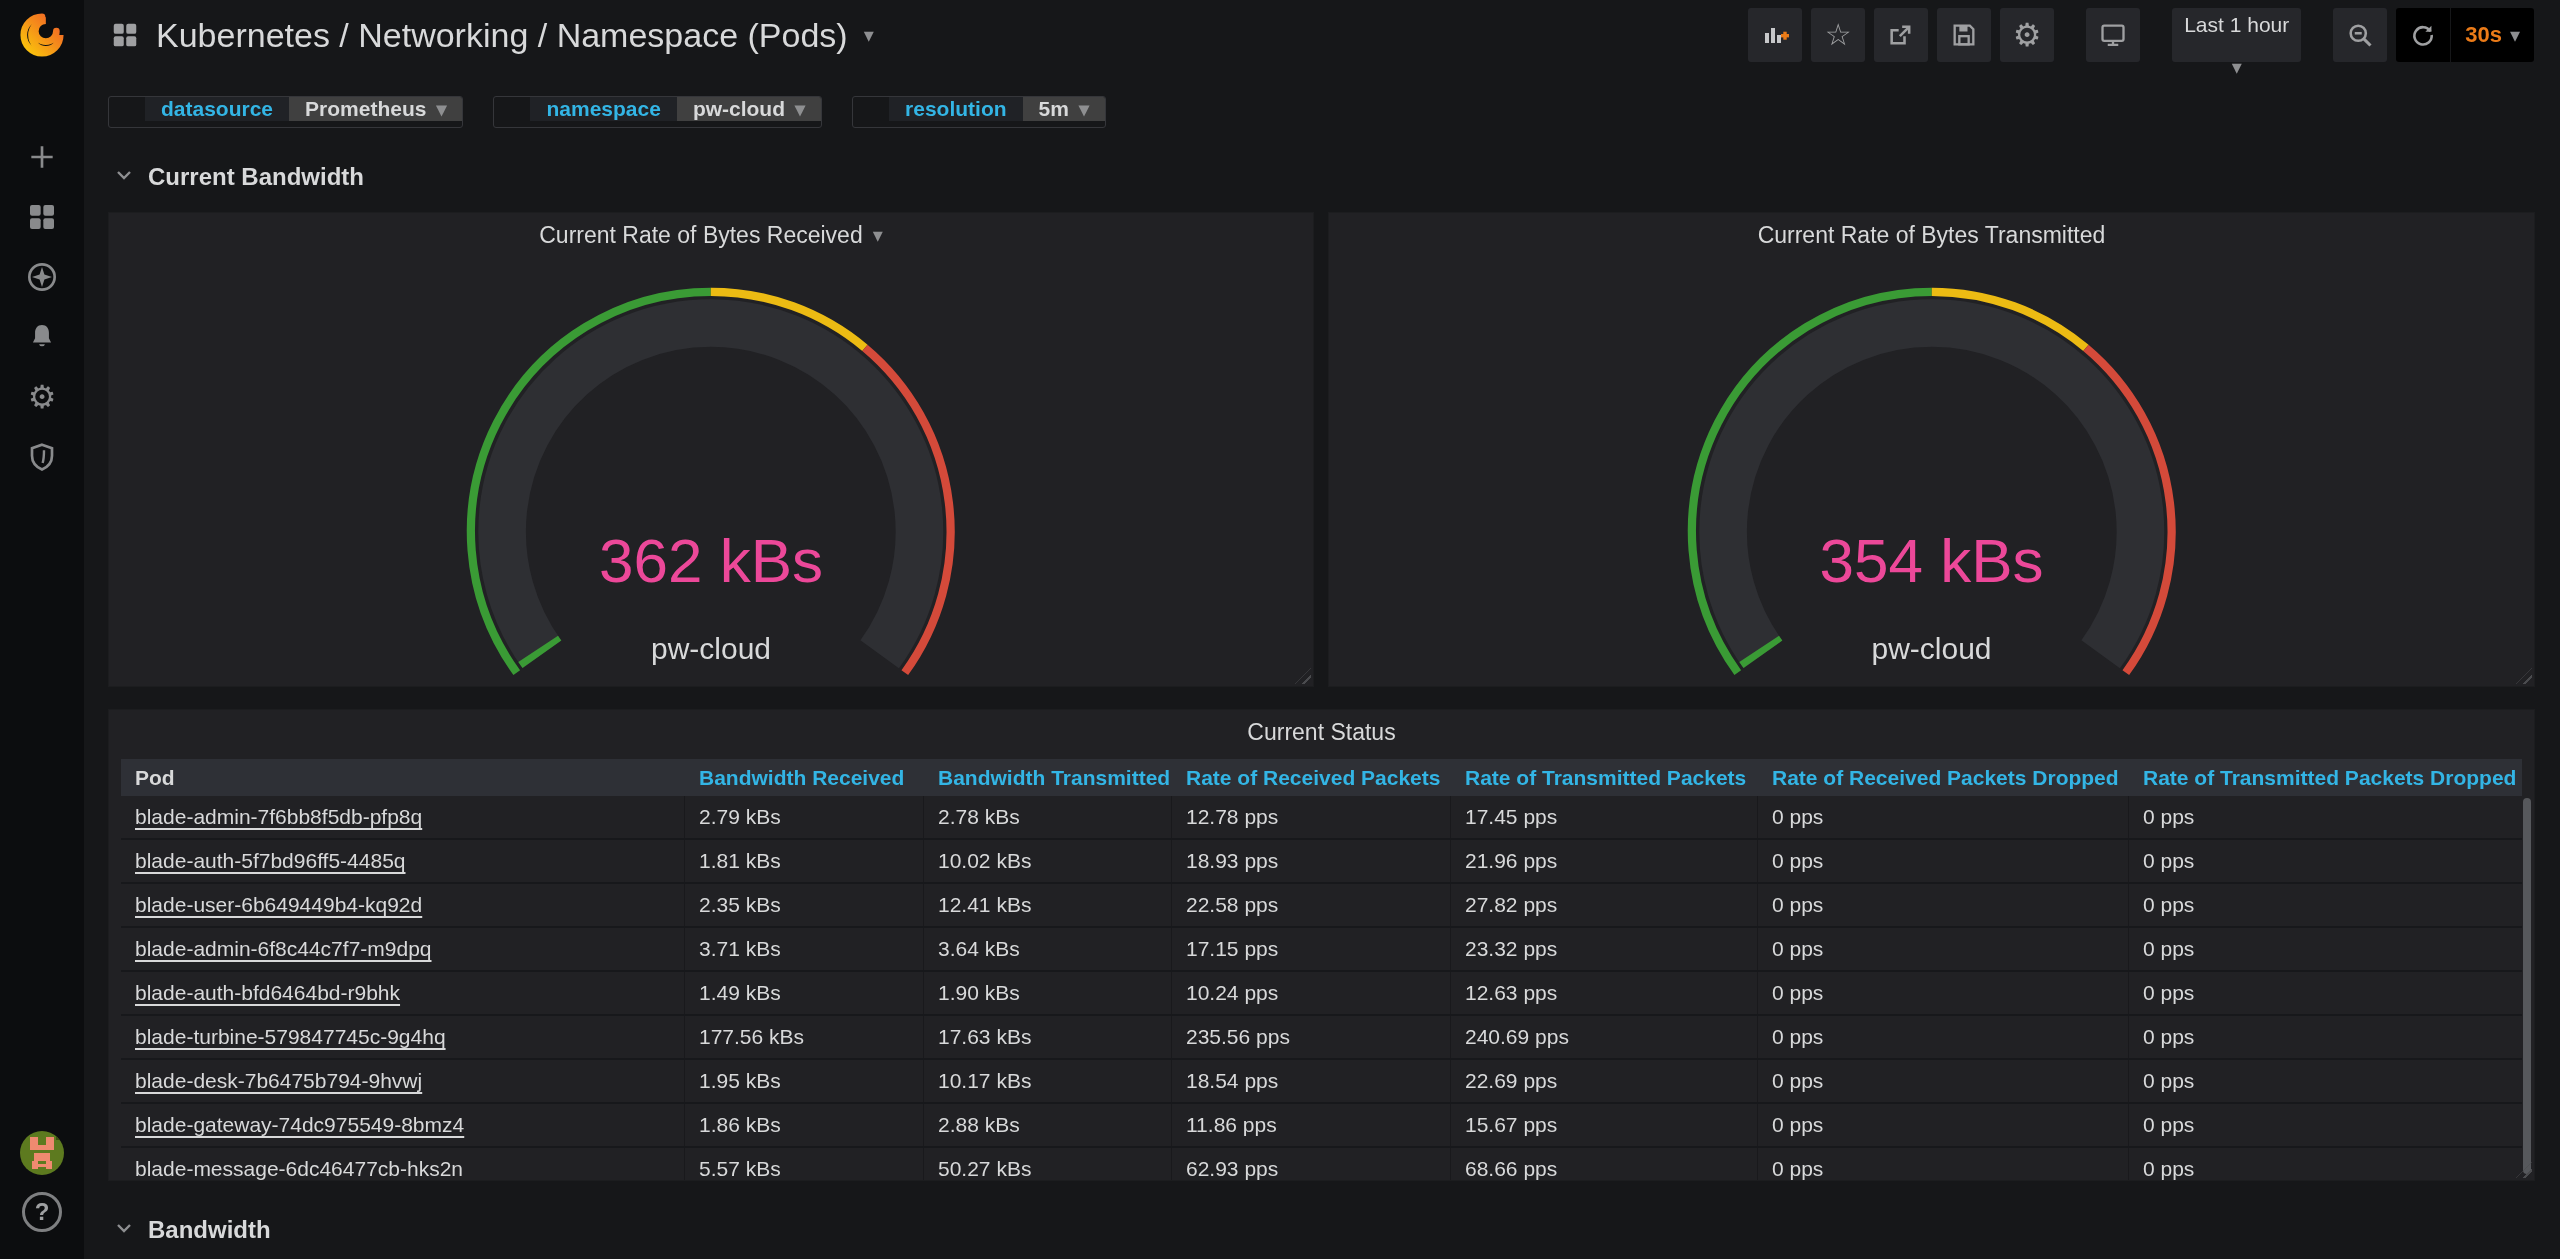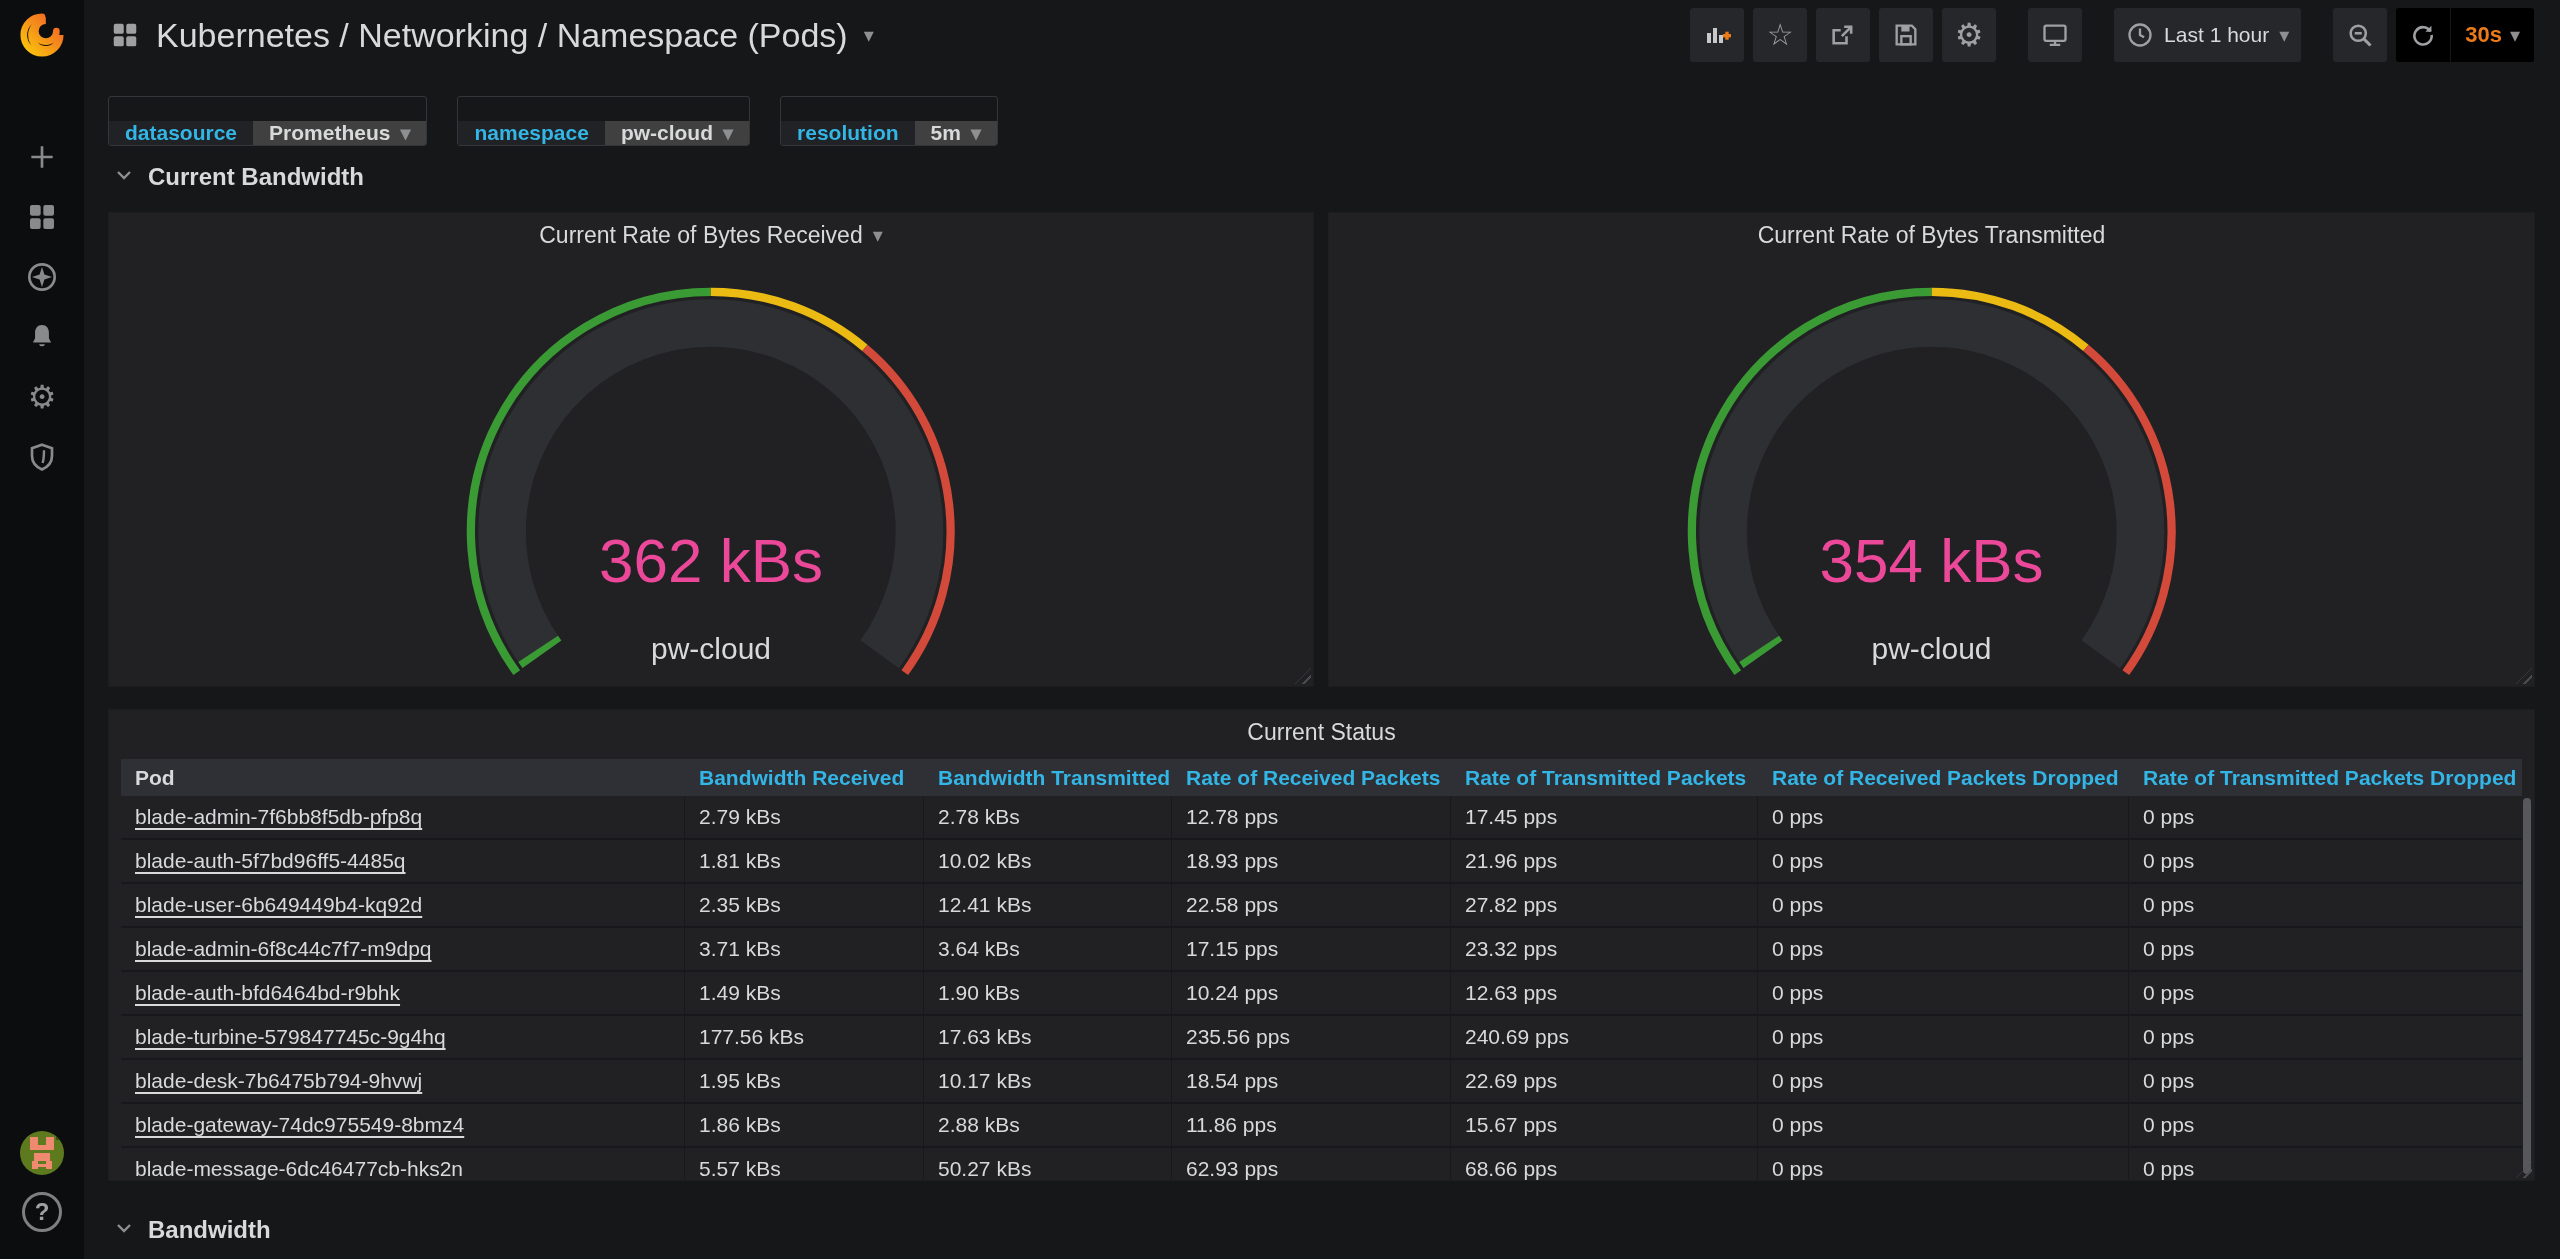--- a/index.html
+++ b/index.html
@@ -24,31 +24,31 @@
   
   .navbar { position:absolute; left:84px; top:0; right:0; height:70px; display:flex; align-items:center; padding:0 26px; }
   .nav-title-group { display:flex; align-items:center; gap:16px; cursor:pointer; }
   .nav-title { font-size:34px; font-weight:500; color:#d8d9da; }
   .caret { color:#8e8f91; font-size:20px; line-height:1; }
   .nav-actions { margin-left:auto; display:flex; align-items:center; }
   .tool-btn { height:54px; min-width:54px; background:#26272b; border-radius:3px; margin-left:9px;
     display:flex; align-items:center; justify-content:center; color:#9fa0a2; cursor:pointer; padding:0 12px; }
   .tool-btn svg { width:28px; height:28px; }
   .gap-left { margin-left:32px; }
-  .time-btn { gap:10px; font-size:21px; color:#d8d9da; }
+  .time-btn { gap:20px; font-size:21px; color:#d8d9da;flex-direction:column; }
   .refresh-group { display:flex; margin-left:9px; background:#000000; border-radius:3px; }
   .refresh-seg { height:54px; display:flex; align-items:center; justify-content:center; padding:0 14px; cursor:pointer; color:#9fa0a2; }
   .refresh-seg + .refresh-seg { border-left:1px solid #161719; }
   .interval-label { font-size:22px; font-weight:700; color:#eb7b18; margin-right:8px; }
   .star-glyph { font-size:30px; line-height:1; }
   .gear-glyph { font-size:32px; line-height:1; }
 
   
   .submenu { position:absolute; left:108px; top:96px; display:flex; gap:30px; }
-  .var-chip { display:flex; align-items:flex-end; height:50px; border:1px solid #35363a; border-radius:3px; overflow:hidden; }
+  .var-chip { display:flex; align-items:flex-start; height:32px; border:1px solid #35363a; border-radius:3px; overflow:hidden;padding-left:36px; }
   .var-label { background:#202226; color:#33b5e5; font-size:21px; font-weight:600; display:flex; align-items:center; padding:0 16px; }
   .var-value { background:#404040; color:#d8d9da; font-size:21px; font-weight:600; display:flex; align-items:center; gap:10px; padding:0 16px; cursor:pointer; }
 
   
   .row-header { position:absolute; display:flex; align-items:center; gap:12px; cursor:pointer; }
   .row-header .chev svg { width:24px; height:24px; }
   .row-header-title { font-size:24px; font-weight:600; color:#d8d9da; }
 
   
   .panel { position:absolute; background:#212124; border:1px solid #1c1d1f; }

